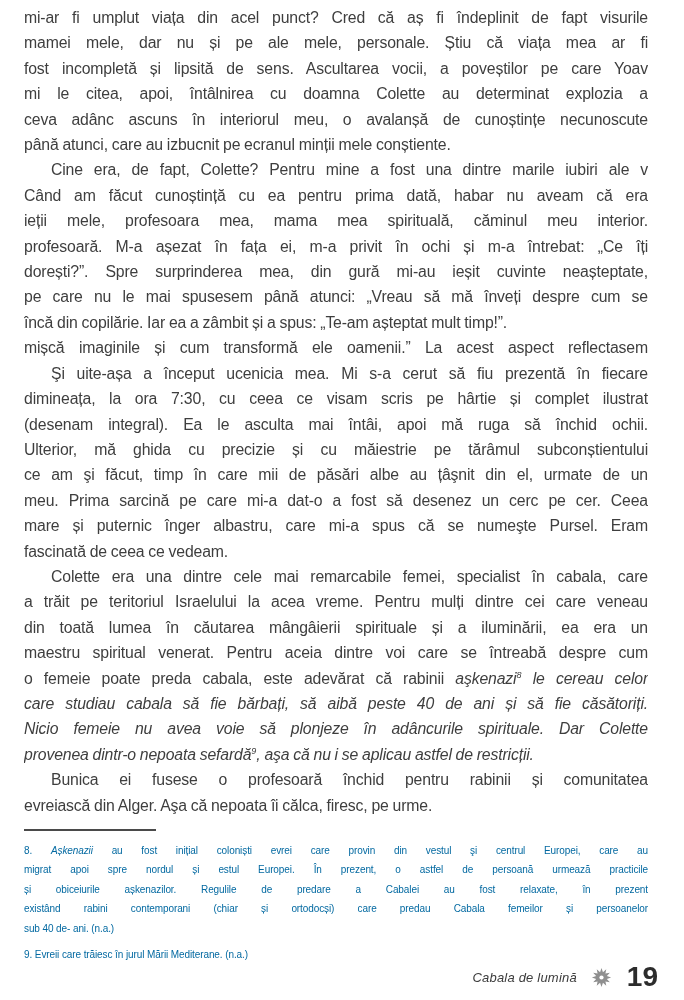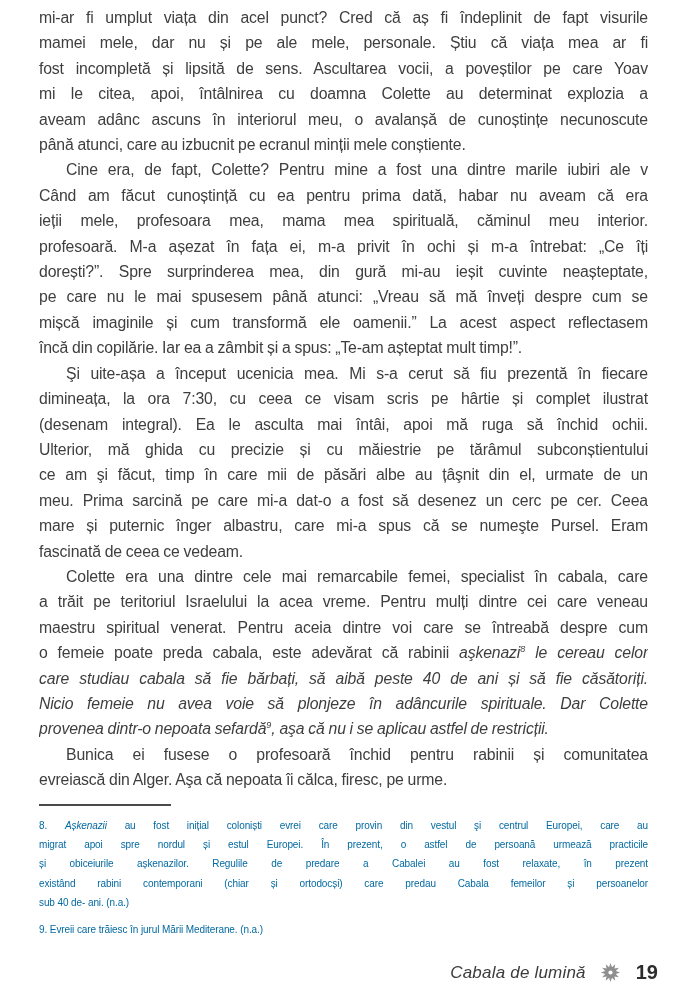--- a/index.html
+++ b/index.html
@@ -10,21 +10,20 @@
     background: #ffffff;
     font-family: "Liberation Sans", "DejaVu Sans", sans-serif;
     color: #3e3e3e;
     overflow: hidden;
   }
   .textblock {
     position: absolute;
     left: 24px;
     right: 36px;
     top: 5px;
-    margin-left: 15px;
   }
   
   .ln {
     font-size: 15.8px;
     line-height: 25.42px;
     height: 25.42px;
     letter-spacing: -0.15px;
     word-spacing: -0.4px;
     text-align: justify;
     text-align-last: justify;
@@ -61,76 +60,77 @@
   .fn9 { margin-top: 7px; }
   .footer {
     position: absolute;
     top: 961px;
     right: 26px;
     display: flex;
     align-items: center;
   }
   .book-title {
     font-style: italic;
-    font-size: 17px;
+    font-size: 13px;
     color: #3c3c3c;
     letter-spacing: 0.2px;
   }
   .ornament {
     width: 23px;
     height: 23px;
     margin: 0 14px 0 13px;
     display: inline-block;
   }
   .page-num {
     font-weight: bold;
-    font-size: 20px;
+    font-size: 28px;
     color: #2c2c2c;
   }
 </style>
 </head>
 <body>
 
 <div class="page">
   <div class="textblock">
 
     <div>
       <div class="ln">mi-ar fi umplut viața din acel punct? Cred că aș fi îndeplinit de fapt visurile</div>
       <div class="ln">mamei mele, dar nu și pe ale mele, personale. Știu că viața mea ar fi</div>
       <div class="ln">fost incompletă și lipsită de sens. Ascultarea vocii, a poveștilor pe care Yoav</div>
       <div class="ln">mi le citea, apoi, întâlnirea cu doamna Colette au determinat explozia a</div>
-      <div class="ln">aveam adânc ascuns în interiorul meu, o avalanșă de cunoștințe necunoscute</div>
+      <div class="ln">ceva adânc ascuns în interiorul meu, o avalanșă de cunoștințe necunoscute</div>
       <div class="ln last">până atunci, care au izbucnit pe ecranul minții mele conștiente.</div>
     </div>
 
     <div>
       <div class="ln indent">Cine era, de fapt, Colette? Pentru mine a fost una dintre marile iubiri ale v</div>
       <div class="ln">Când am făcut cunoștință cu ea pentru prima dată, habar nu aveam că era</div>
       <div class="ln">ieții mele, profesoara mea, mama mea spirituală, căminul meu interior.</div>
       <div class="ln">profesoară. M-a așezat în fața ei, m-a privit în ochi și m-a întrebat: „Ce îți</div>
       <div class="ln">dorești?”. Spre surprinderea mea, din gură mi-au ieșit cuvinte neașteptate,</div>
       <div class="ln">pe care nu le mai spusesem până atunci: „Vreau să mă înveți despre cum se</div>
+      <div class="ln last">încă din copilărie. Iar ea a zâmbit și a spus: „Te-am așteptat mult timp!”.</div>
       <div class="ln">mișcă imaginile și cum transformă ele oamenii.” La acest aspect reflectasem</div>
-      <div class="ln last">încă din copilărie. Iar ea a zâmbit și a spus: „Te-am așteptat mult timp!”.</div>
     </div>
 
     <div>
       <div class="ln indent">Şi uite-așa a început ucenicia mea. Mi s-a cerut să fiu prezentă în fiecare</div>
       <div class="ln">dimineața, la ora 7:30, cu ceea ce visam scris pe hârtie și complet ilustrat</div>
       <div class="ln">(desenam integral). Ea le asculta mai întâi, apoi mă ruga să închid ochii.</div>
       <div class="ln">Ulterior, mă ghida cu precizie și cu măiestrie pe tărâmul subconștientului</div>
       <div class="ln">ce am şi făcut, timp în care mii de păsări albe au țâşnit din el, urmate de un</div>
       <div class="ln">meu. Prima sarcină pe care mi-a dat-o a fost să desenez un cerc pe cer. Ceea</div>
       <div class="ln">mare și puternic înger albastru, care mi-a spus că se numeşte Pursel. Eram</div>
       <div class="ln last">fascinată de ceea ce vedeam.</div>
     </div>
 
     <div>
       <div class="ln indent">Colette era una dintre cele mai remarcabile femei, specialist în cabala, care</div>
       <div class="ln">a trăit pe teritoriul Israelului la acea vreme. Pentru mulți dintre cei care veneau</div>
+      <div class="ln">din toată lumea în căutarea mângâierii spirituale și a iluminării, ea era un</div>
       <div class="ln">maestru spiritual venerat. Pentru aceia dintre voi care se întreabă despre cum</div>
       <div class="ln"><span>o femeie poate preda cabala, este adevărat că rabinii </span><span class="it">aşkenazi</span><sup class="fnref it">8</sup><span class="it"> le cereau celor</span></div>
       <div class="ln italic">care studiau cabala să fie bărbați, să aibă peste 40 de ani și să fie căsătoriți.</div>
       <div class="ln italic">Nicio femeie nu avea voie să plonjeze în adâncurile spirituale. Dar Colette</div>
       <div class="ln last"><span class="it">provenea dintr-o nepoata sefardă</span><sup class="fnref it">9</sup><span class="it">, aşa că nu i se aplicau astfel de restricții.</span></div>
     </div>
 
     <div>
       <div class="ln indent">Bunica ei fusese o profesoară închid pentru rabinii și comunitatea</div>
       <div class="ln last">evreiască din Alger. Aşa că nepoata îi călca, firesc, pe urme.</div>

